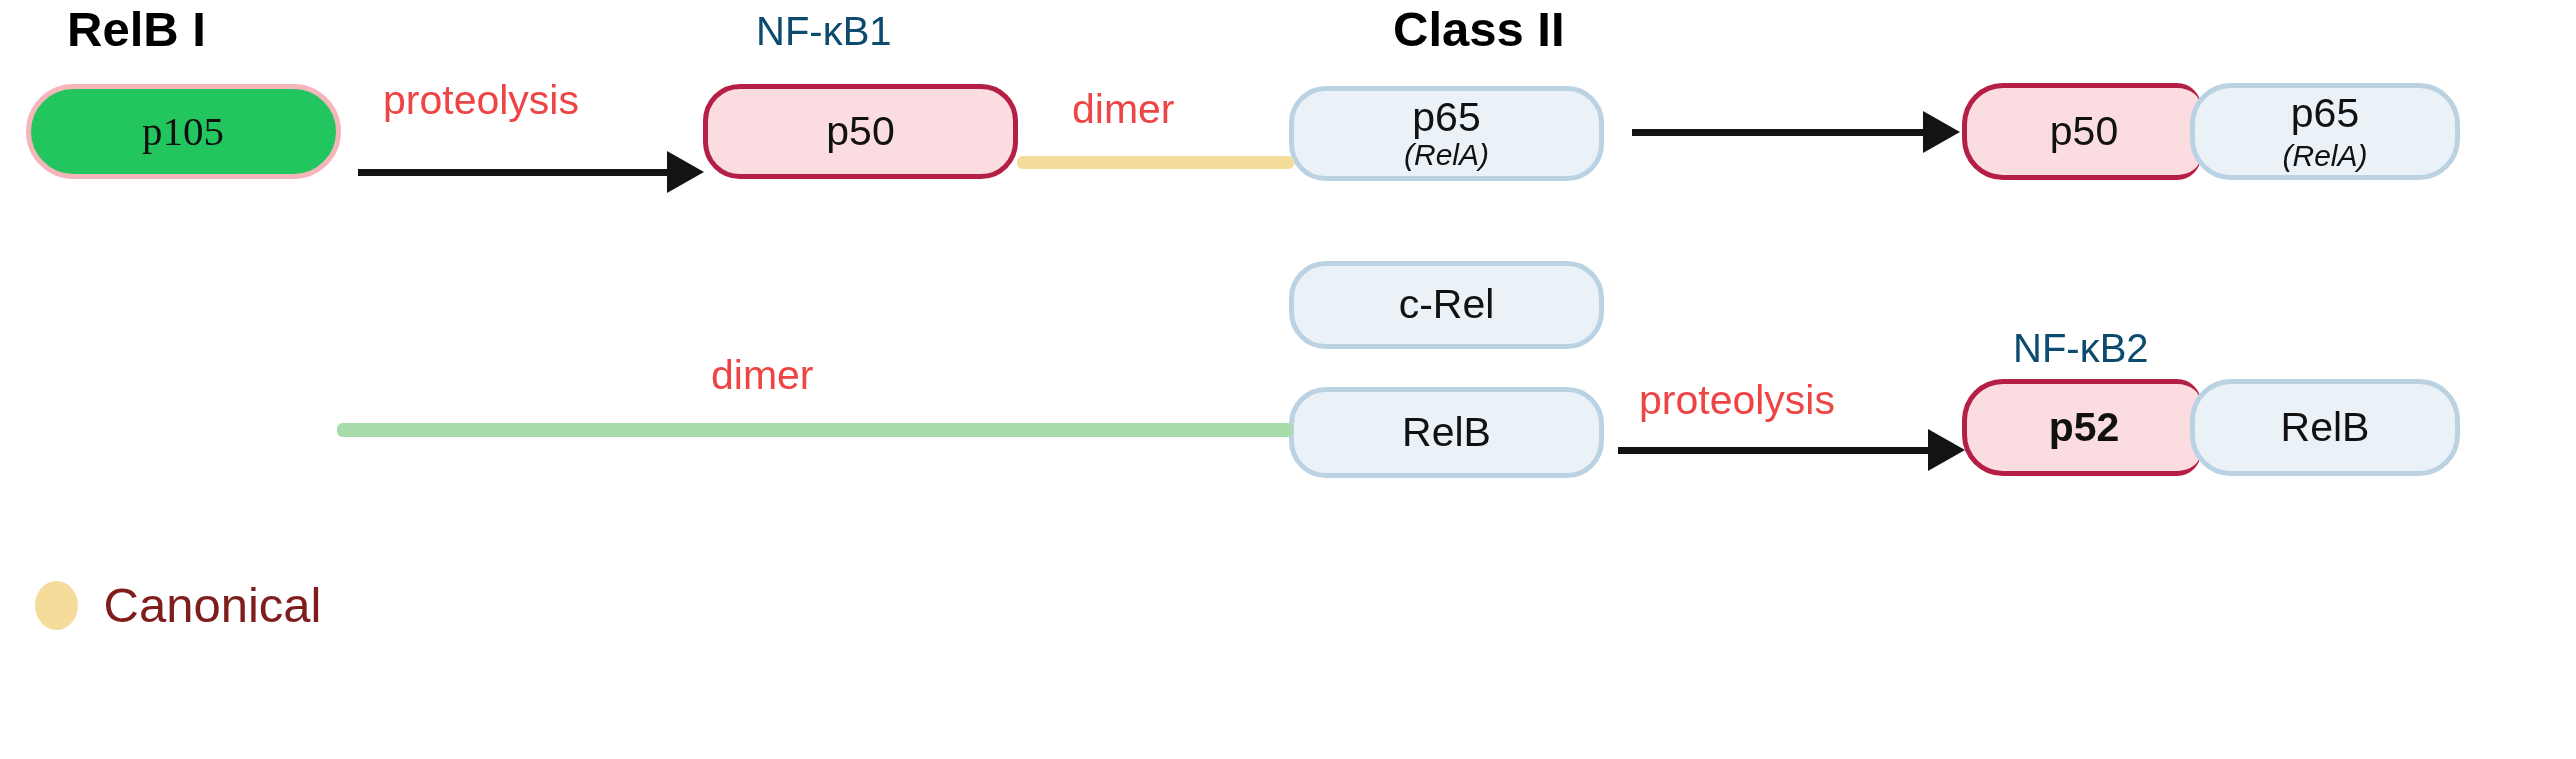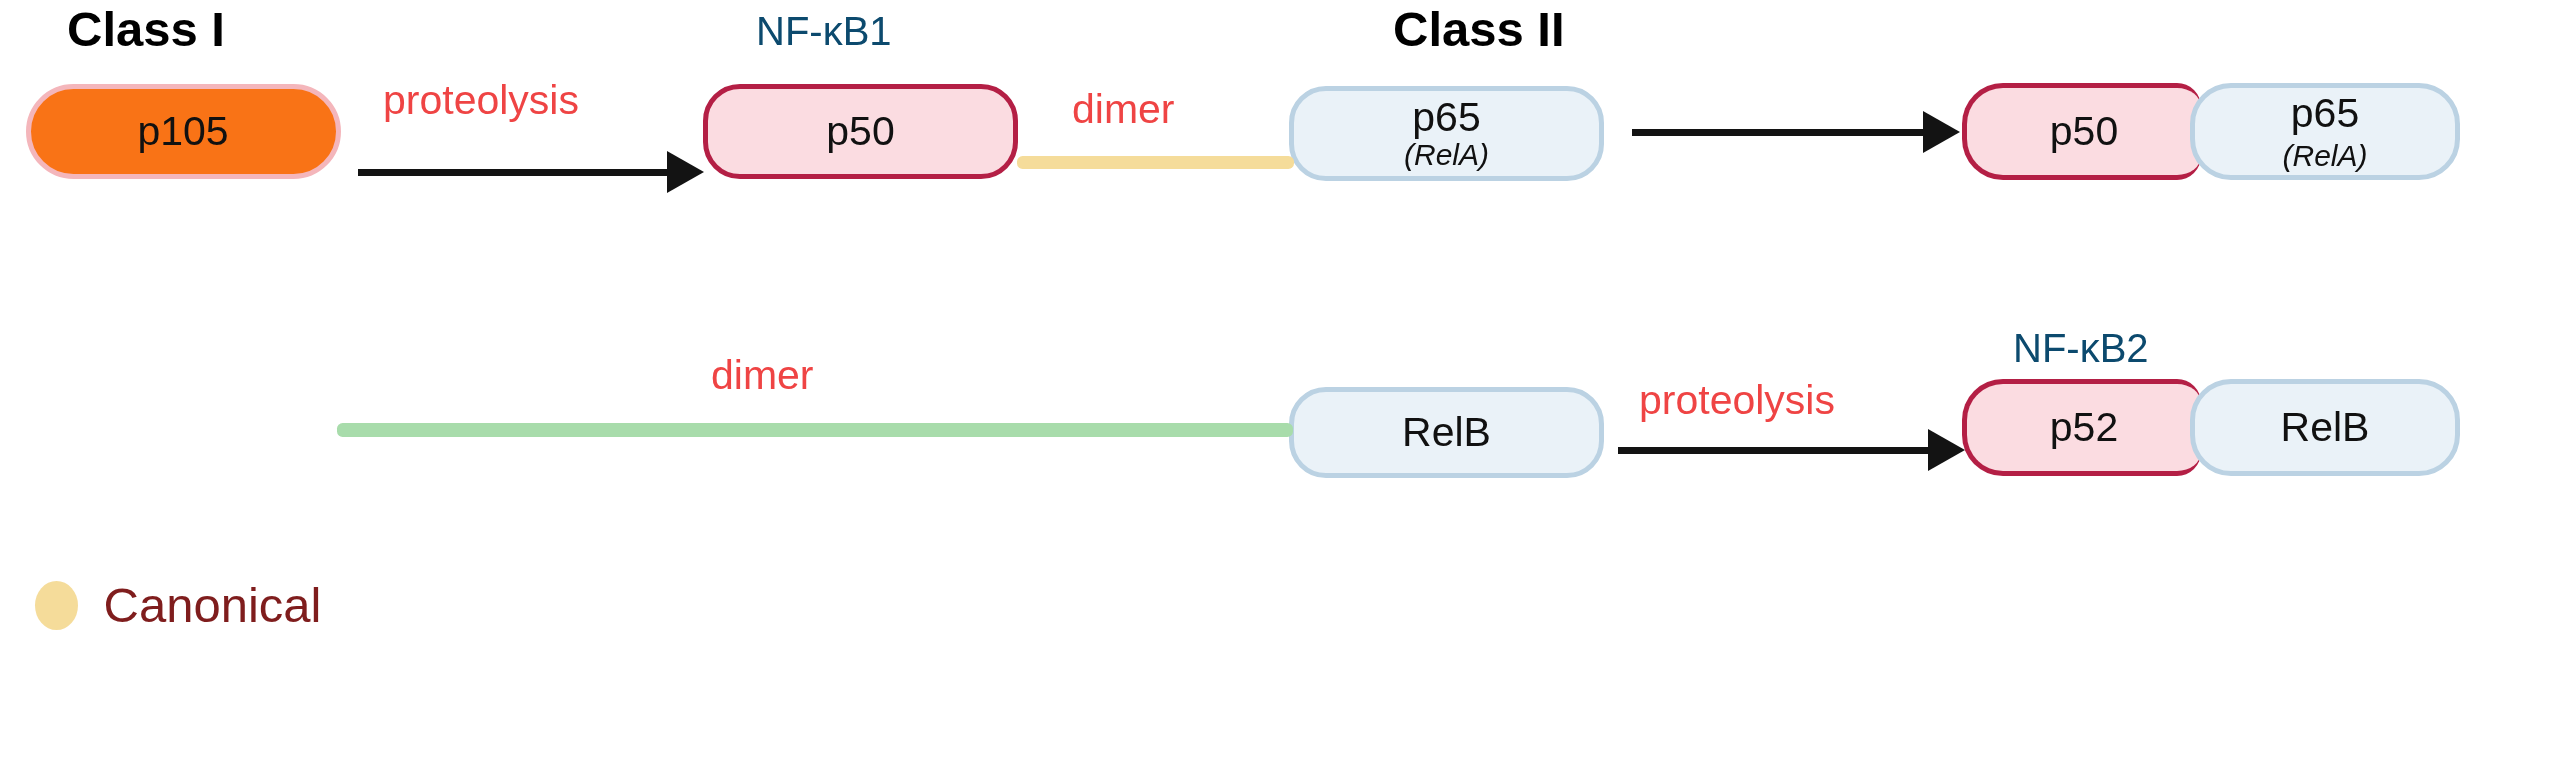--- a/index.html
+++ b/index.html
@@ -63,23 +63,24 @@
   }
   .node .alias {
     font-size: 30px;
     font-style: italic;
     color: #111111;
     margin-top: 1.6px;
   }
 
   
   .node.precursor {
-    background: #f97316;
+    background: #22c55e;
     border: 5.6px solid #f4b6bb;
     border-radius: 48px;
+    font-family: Liberation Serif, serif;
   }
   
   .node.processed {
     background: #fbdce1;
     border: 5.6px solid #b41f45;
     border-radius: 37px;
   }
   
   .node.rel {
     background: #eaf2f8;
@@ -152,21 +153,21 @@
     margin-left: 25.5px;
     white-space: nowrap;
     line-height: 1;
   }
 </style>
 </head>
 <body>
 
 <div id="canvas">
 
-  <div class="abs class-header" style="left:67px; top:4.8px;">Class I</div>
+  <div class="abs class-header" style="left:67px; top:4.8px;">RelB I</div>
 
   <div class="abs class-header" style="left:1393px; top:4.8px;">Class II</div>
 
   <div class="abs gene-label" style="left:756px; top:11px;">NF-κB1</div>
 
   <div class="abs gene-label" style="left:2013px; top:328px;">NF-κB2</div>
 
   <div class="abs node precursor" style="left:25.5px; top:84px; width:315px; height:95px;">
     <span class="name">p105</span>
   </div>
@@ -174,37 +175,40 @@
 
   <div class="abs node processed" style="left:703px; top:84px; width:315px; height:95px;">
     <span class="name">p50</span>
   </div>
 
   <div class="abs node rel" style="left:1289px; top:86px; width:315px; height:95px;">
     <span class="name">p65</span>
     <span class="alias">(RelA)</span>
   </div>
 
+  <div class="abs node rel" style="left:1289px; top:261px; width:315px; height:88px;">
+    <span class="name">c-Rel</span>
+  </div>
 
   <div class="abs node rel" style="left:1289px; top:387px; width:315px; height:91px;">
     <span class="name">RelB</span>
   </div>
 
   <div class="complex" style="left:1962px; top:83px; height:97px;">
     <div class="half-left" style="width:239px;">
       <span class="name">p50</span>
     </div>
     <div class="half-right" style="width:270px;">
       <span class="name">p65</span>
       <span class="alias">(RelA)</span>
     </div>
   </div>
 
   <div class="complex" style="left:1962px; top:379px; height:97px;">
-    <div class="half-left" style="width:239px;">
+    <div class="half-left" style="width:239px;font-weight:bold;">
       <span class="name">p52</span>
     </div>
     <div class="half-right" style="width:270px;">
       <span class="name">RelB</span>
     </div>
   </div>
 
   <div class="abs pathline canonical" style="left:1017px; top:156px; width:277px; height:12.7px;"></div>
 
   <div class="abs edge-label" style="left:1072px; top:89px;">dimer</div>

